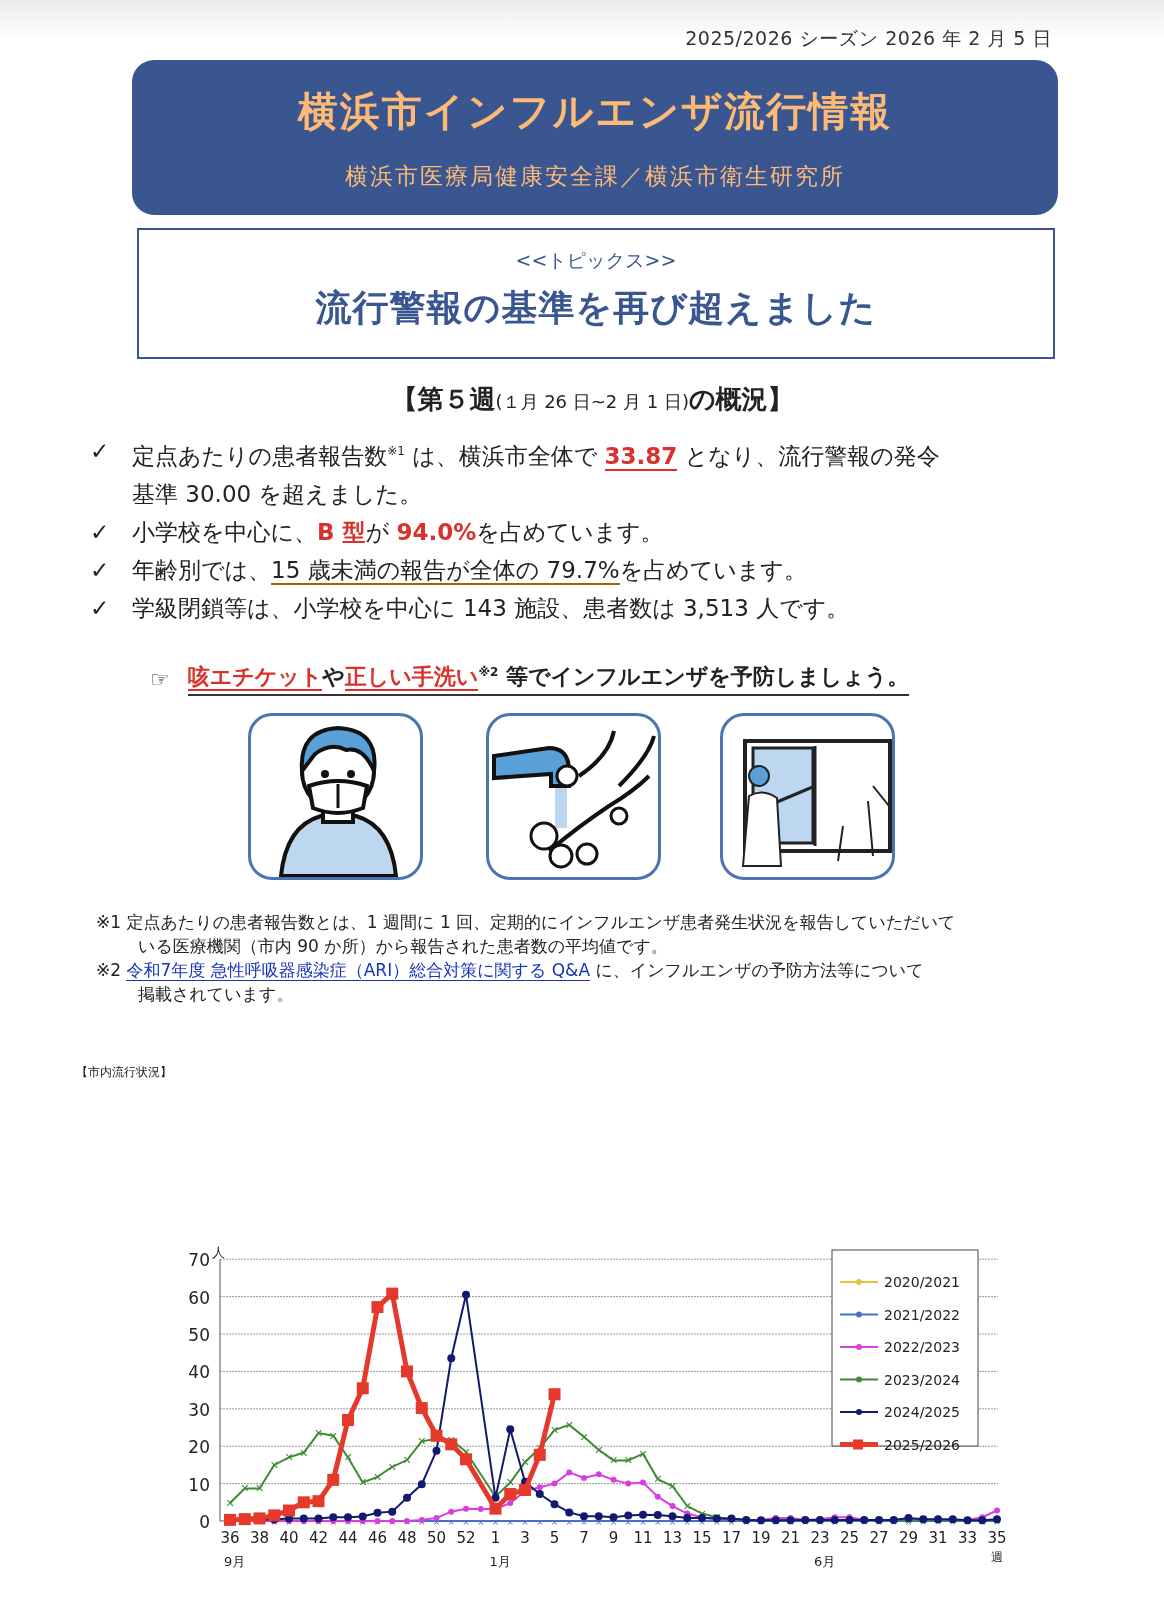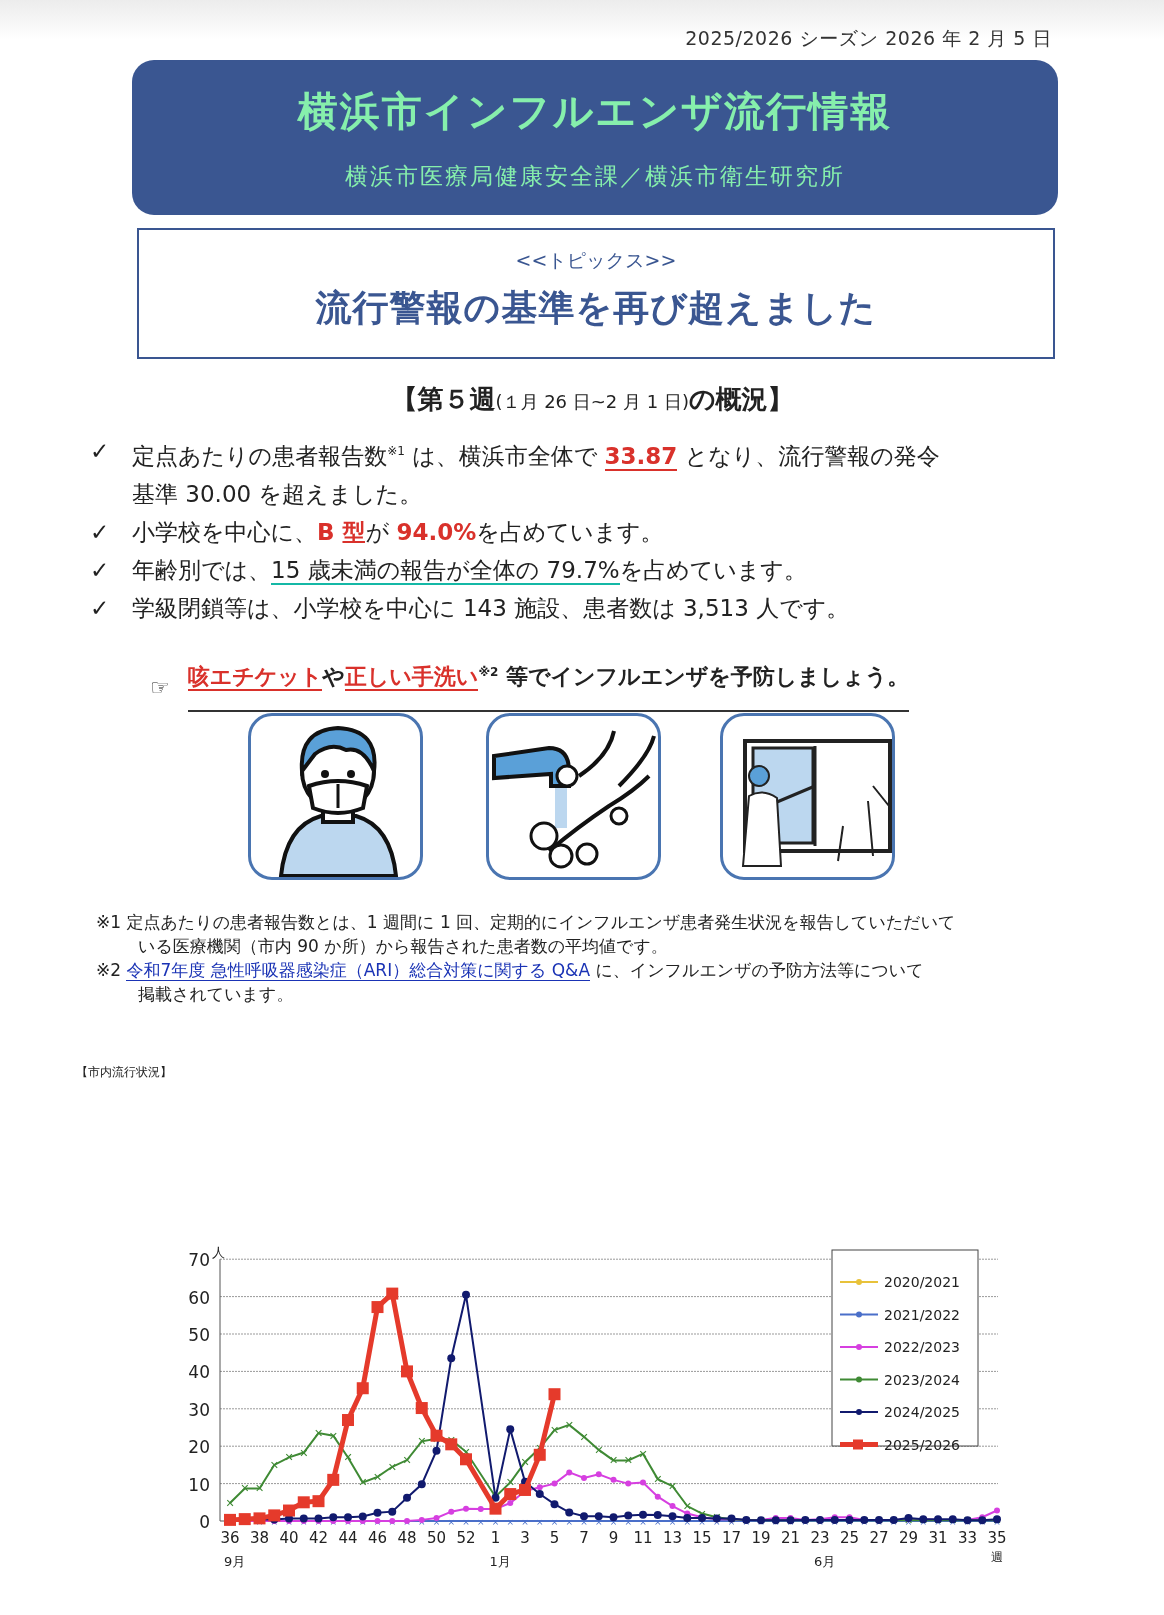--- a/index.html
+++ b/index.html
@@ -5,42 +5,42 @@
   * { box-sizing: border-box; margin: 0; padding: 0; }
   body {
     width: 1164px; height: 1615px; background: #ffffff;
     font-family: "DejaVu Sans", "Liberation Sans", sans-serif; color: #222;
     position: relative; overflow: hidden;
   }
   .topfade { position:absolute; left:0; top:0; width:1164px; height:40px; background: linear-gradient(#ececec, #ffffff); }
   .date { position:absolute; right:112px; top:26px; font-size:19px; color:#333; letter-spacing:0.5px; }
   .banner {
     position:absolute; left:132px; top:60px; width:926px; height:155px;
-    background:#3a5691; border-radius:22px; color:#86efac; text-align:center;
+    background:#3a5691; border-radius:22px; color:#fdba74; text-align:center;
   }
   .banner .title { font-size:40px; font-weight:bold; margin-top:24px; letter-spacing:2px; }
   .banner .sub { font-size:23px; margin-top:22px; letter-spacing:2px; }
   .topic {
     position:absolute; left:137px; top:228px; width:918px; height:131px;
     border:2px solid #3a5691; text-align:center;
   }
   .topic .t1 { font-size:19px; color:#3a5691; margin-top:18px; }
   .topic .t2 { font-size:36px; color:#3a5691; font-weight:bold; margin-top:10px; letter-spacing:1px; }
   .week-head { position:absolute; left:0; width:1164px; top:382px; text-align:center; font-size:26px; font-weight:bold; color:#222;padding-left:21px; }
   .week-head .small { font-size:18px; font-weight:normal; }
   .bullets { position:absolute; left:90px; top:432px; width:980px; }
   .bullet { display:flex; font-size:23px; line-height:38px; }
   .bullet .chk { width:42px; flex-shrink:0; }
   .red { color:#d9312b; font-weight:bold; }
   .ul-red { border-bottom:2px solid #d9312b;margin-top:25px; }
-  .ul-dark { border-bottom:2px solid #14b8a6;text-align:right; }
+  .ul-dark { border-bottom:2px solid #a16207;text-align:right; }
   sup { font-size:12px; }
   .prevent { position:absolute; left:150px; top:662px; font-size:22px; font-weight:bold; display:flex; align-items:center; }
   .prevent .hand { font-size:22px; margin-right:18px; }
-  .prevent .txt { border-bottom:2px solid #333; padding-bottom:18px; }
+  .prevent .txt { border-bottom:2px solid #333; padding-bottom:2px; }
   .prevent .rt { color:#d9312b; border-bottom:2px solid #d9312b; }
   .illus { position:absolute; top:713px; width:175px; height:167px; border:3px solid #4a75b1; border-radius:24px; background:#fff; overflow:hidden; }
   .notes { position:absolute; left:96px; top:910px; width:980px; font-size:17px; line-height:24px; color:#222; }
   .notes .ind { padding-left:42px; }
   .notes a { color:#1a33b5; text-decoration:none; border-bottom:1.5px solid #1a33b5; }
   .status { position:absolute; left:76px; top:1064px; width:1020px; font-size:12px; color:#222; }
   .status .hd { margin-bottom:8px; }
   .status p { line-height:30px; letter-spacing:0.2px; }
   .chart { position:absolute; left:0; top:1240px; width:1164px; height:375px; }
 </style>

